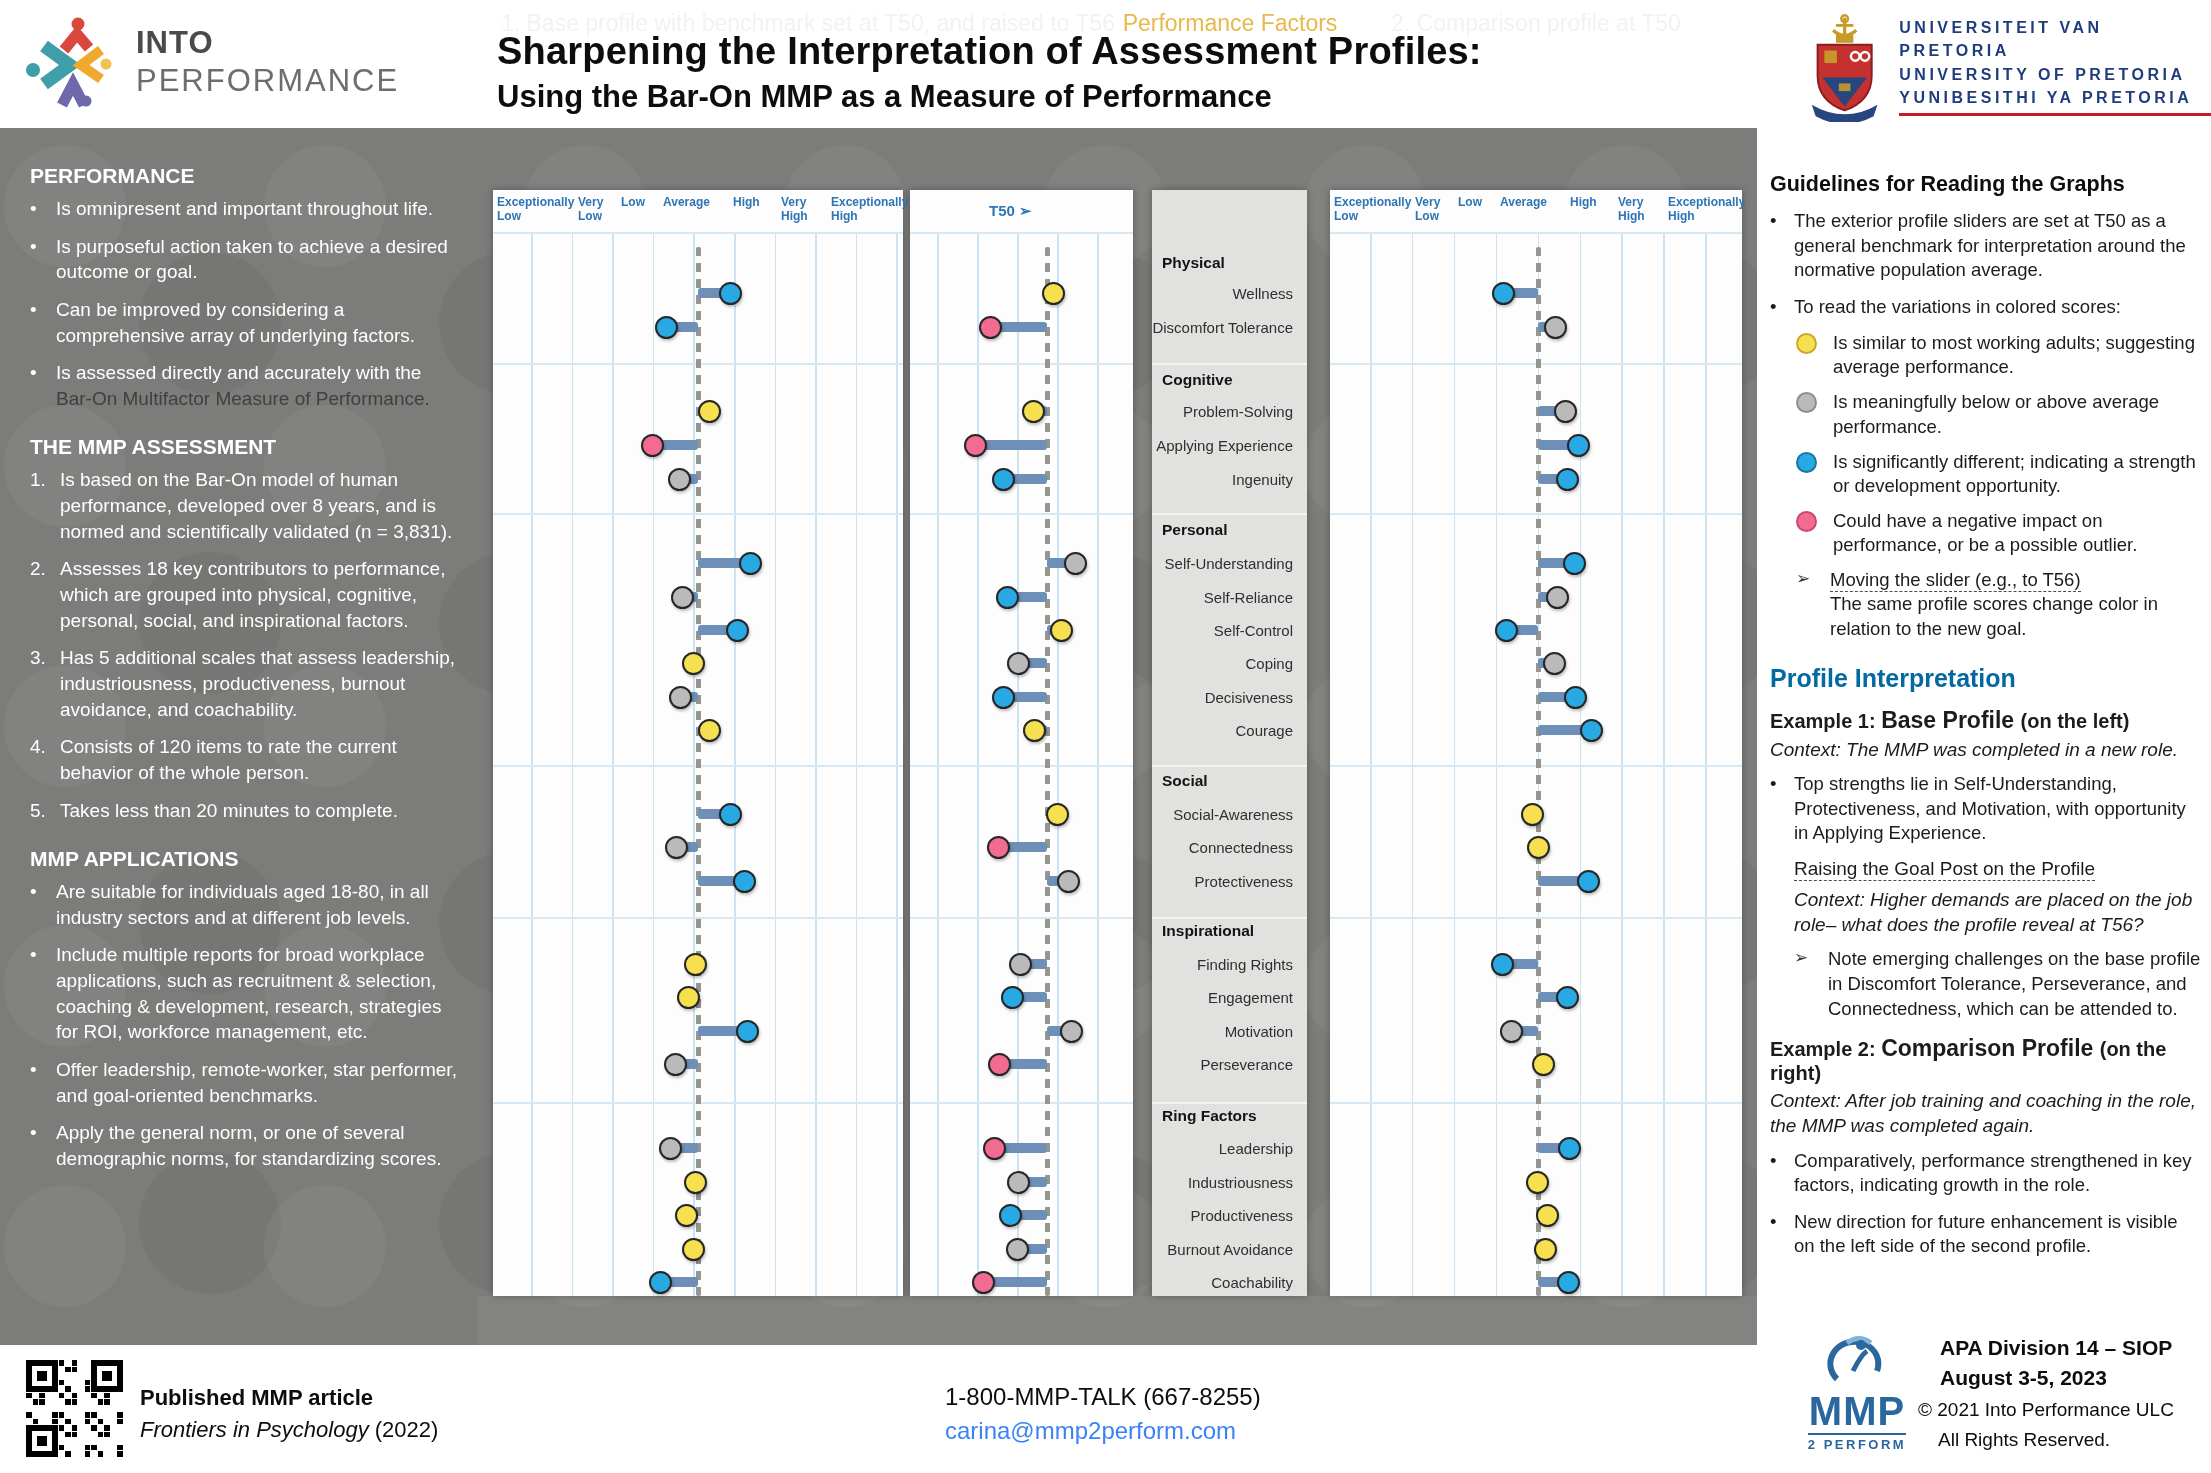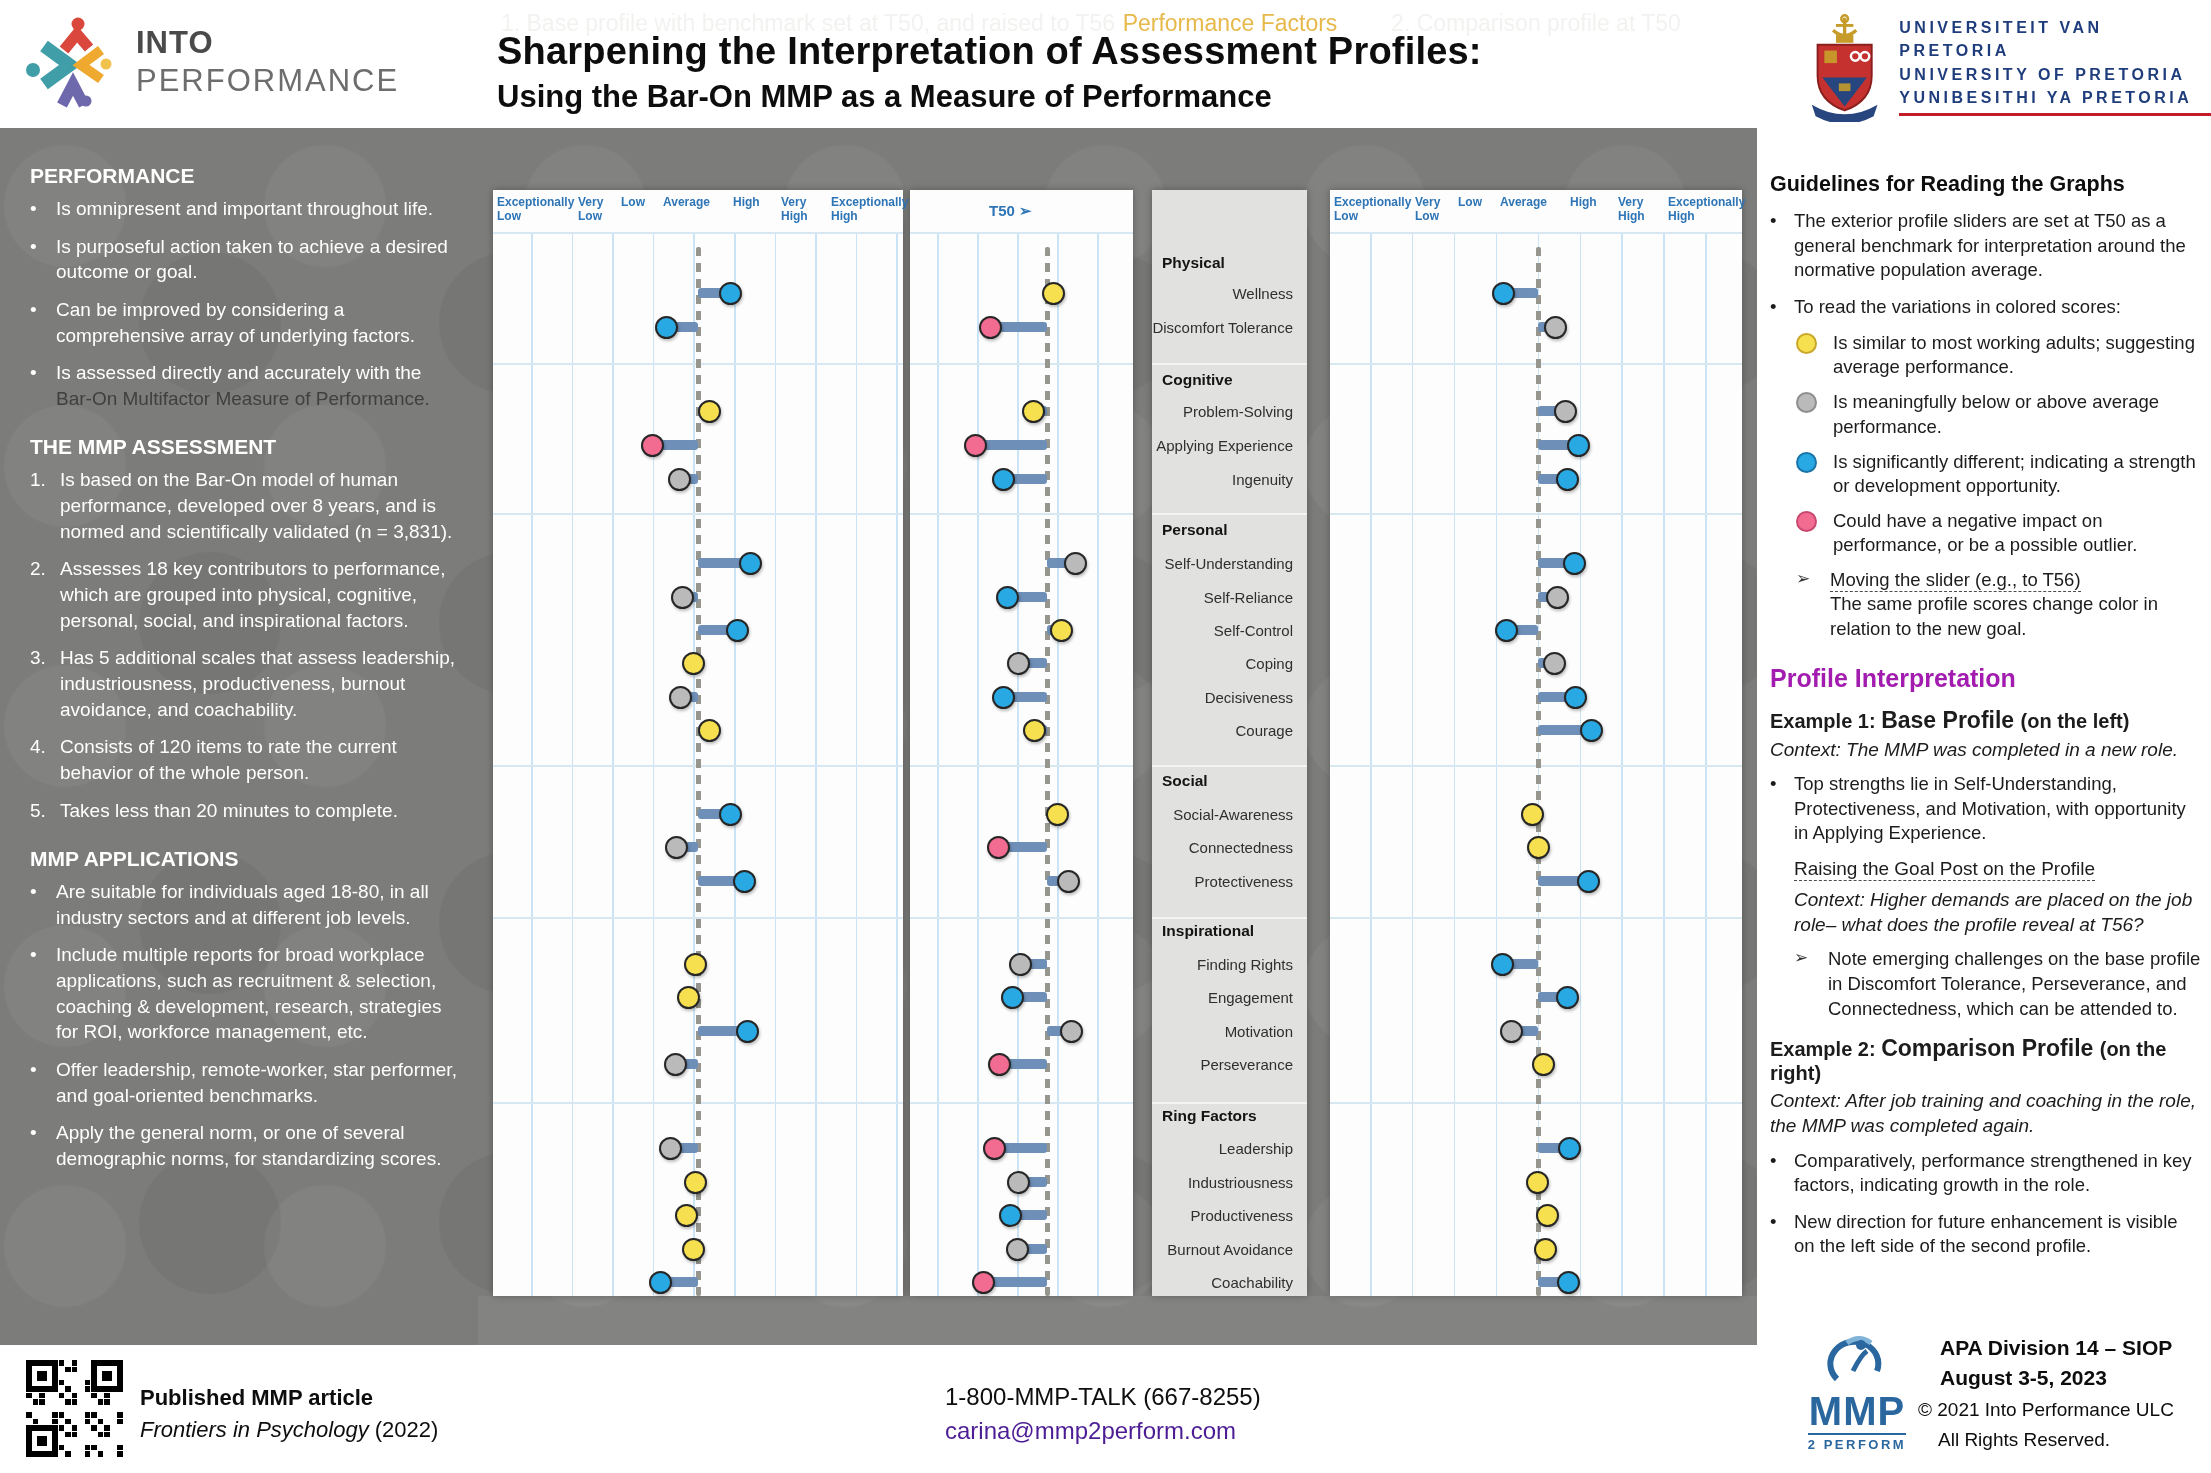--- a/index.html
+++ b/index.html
@@ -64,37 +64,37 @@
   .rightcol{position:absolute;left:1770px;top:172px;width:432px;color:#1c1c1c;}
   .g-h{font-size:21.5px;font-weight:700;margin-bottom:12px;color:#0e0e0e;}
   .r-b{display:flex;font-size:18.5px;line-height:1.33;margin-bottom:12px;}
   .r-b .b{flex:0 0 24px;}
   .legend{list-style:none;margin:2px 0 0 0;padding:0;}
   .legend li{display:flex;gap:16px;margin:0 0 11px 26px;font-size:18.5px;line-height:1.3;align-items:flex-start;}
   .ldot{flex:0 0 21px;width:21px;height:21px;border-radius:50%;margin-top:2px;box-sizing:border-box;}
   .arrowrow{display:flex;margin:2px 0 12px 26px;font-size:18.5px;line-height:1.33;}
   .arrowrow .a{flex:0 0 34px;font-size:17px;color:#333;}
   .dashu{border-bottom:1.7px dashed #4c4c4c;padding-bottom:1px;}
-  .pi-h{font-size:25px;font-weight:700;margin:22px 0 14px 0;color:#a21caf;}
+  .pi-h{font-size:25px;font-weight:700;margin:22px 0 14px 0;color:#0369a1;}
   .ex-h{font-size:20px;font-weight:700;margin-bottom:4px;}
   .ex-h .big{font-size:23px;}
   .ctx{font-style:italic;font-size:19px;line-height:1.3;margin-bottom:10px;}
   .sub-dash{font-size:19px;margin:4px 0 8px 24px;}
   .notep{display:flex;font-size:18.5px;line-height:1.33;margin:0 0 14px 24px;}
   .notep .a{flex:0 0 34px;font-size:17px;color:#333;}
 
   
   .footer{position:absolute;left:0;top:1345px;width:2211px;height:128px;background:#fff;}
   .qr{position:absolute;left:26px;top:15px;width:98px;height:98px;background:#fff;}
   .qr .m{position:absolute;background:#000;}
   .pub1{position:absolute;left:140px;top:40px;font-size:22px;font-weight:700;color:#0d0d0d;}
   .pub2{position:absolute;left:140px;top:72px;font-size:22px;color:#0d0d0d;}
   .pub2 .it{font-style:italic;}
   .phone{position:absolute;left:945px;top:38px;font-size:24px;color:#0d0d0d;}
-  .email{position:absolute;left:945px;top:72px;font-size:24px;color:#4c1d95;}
+  .email{position:absolute;left:945px;top:72px;font-size:24px;color:#3b82f6;}
   .mmp-logo{position:absolute;left:1792px;top:-14px;width:130px;text-align:center;}
   .mmp-logo .word{font-size:40px;font-weight:800;color:#2A679E;letter-spacing:1px;line-height:1;}
   .mmp-logo .sub{font-size:13px;font-weight:700;color:#2A679E;letter-spacing:2.5px;border-top:2.5px solid #2A679E;margin-top:2px;padding-top:2px;display:inline-block;}
   .apa{position:absolute;left:1940px;top:-12px;font-size:21px;font-weight:700;color:#0d0d0d;line-height:1.45;}
   .copy{position:absolute;left:1918px;top:50px;font-size:19px;color:#0d0d0d;line-height:1.6;}
   .copy .ind{margin-left:20px;}
 </style>
 </head>
 <body>
 

